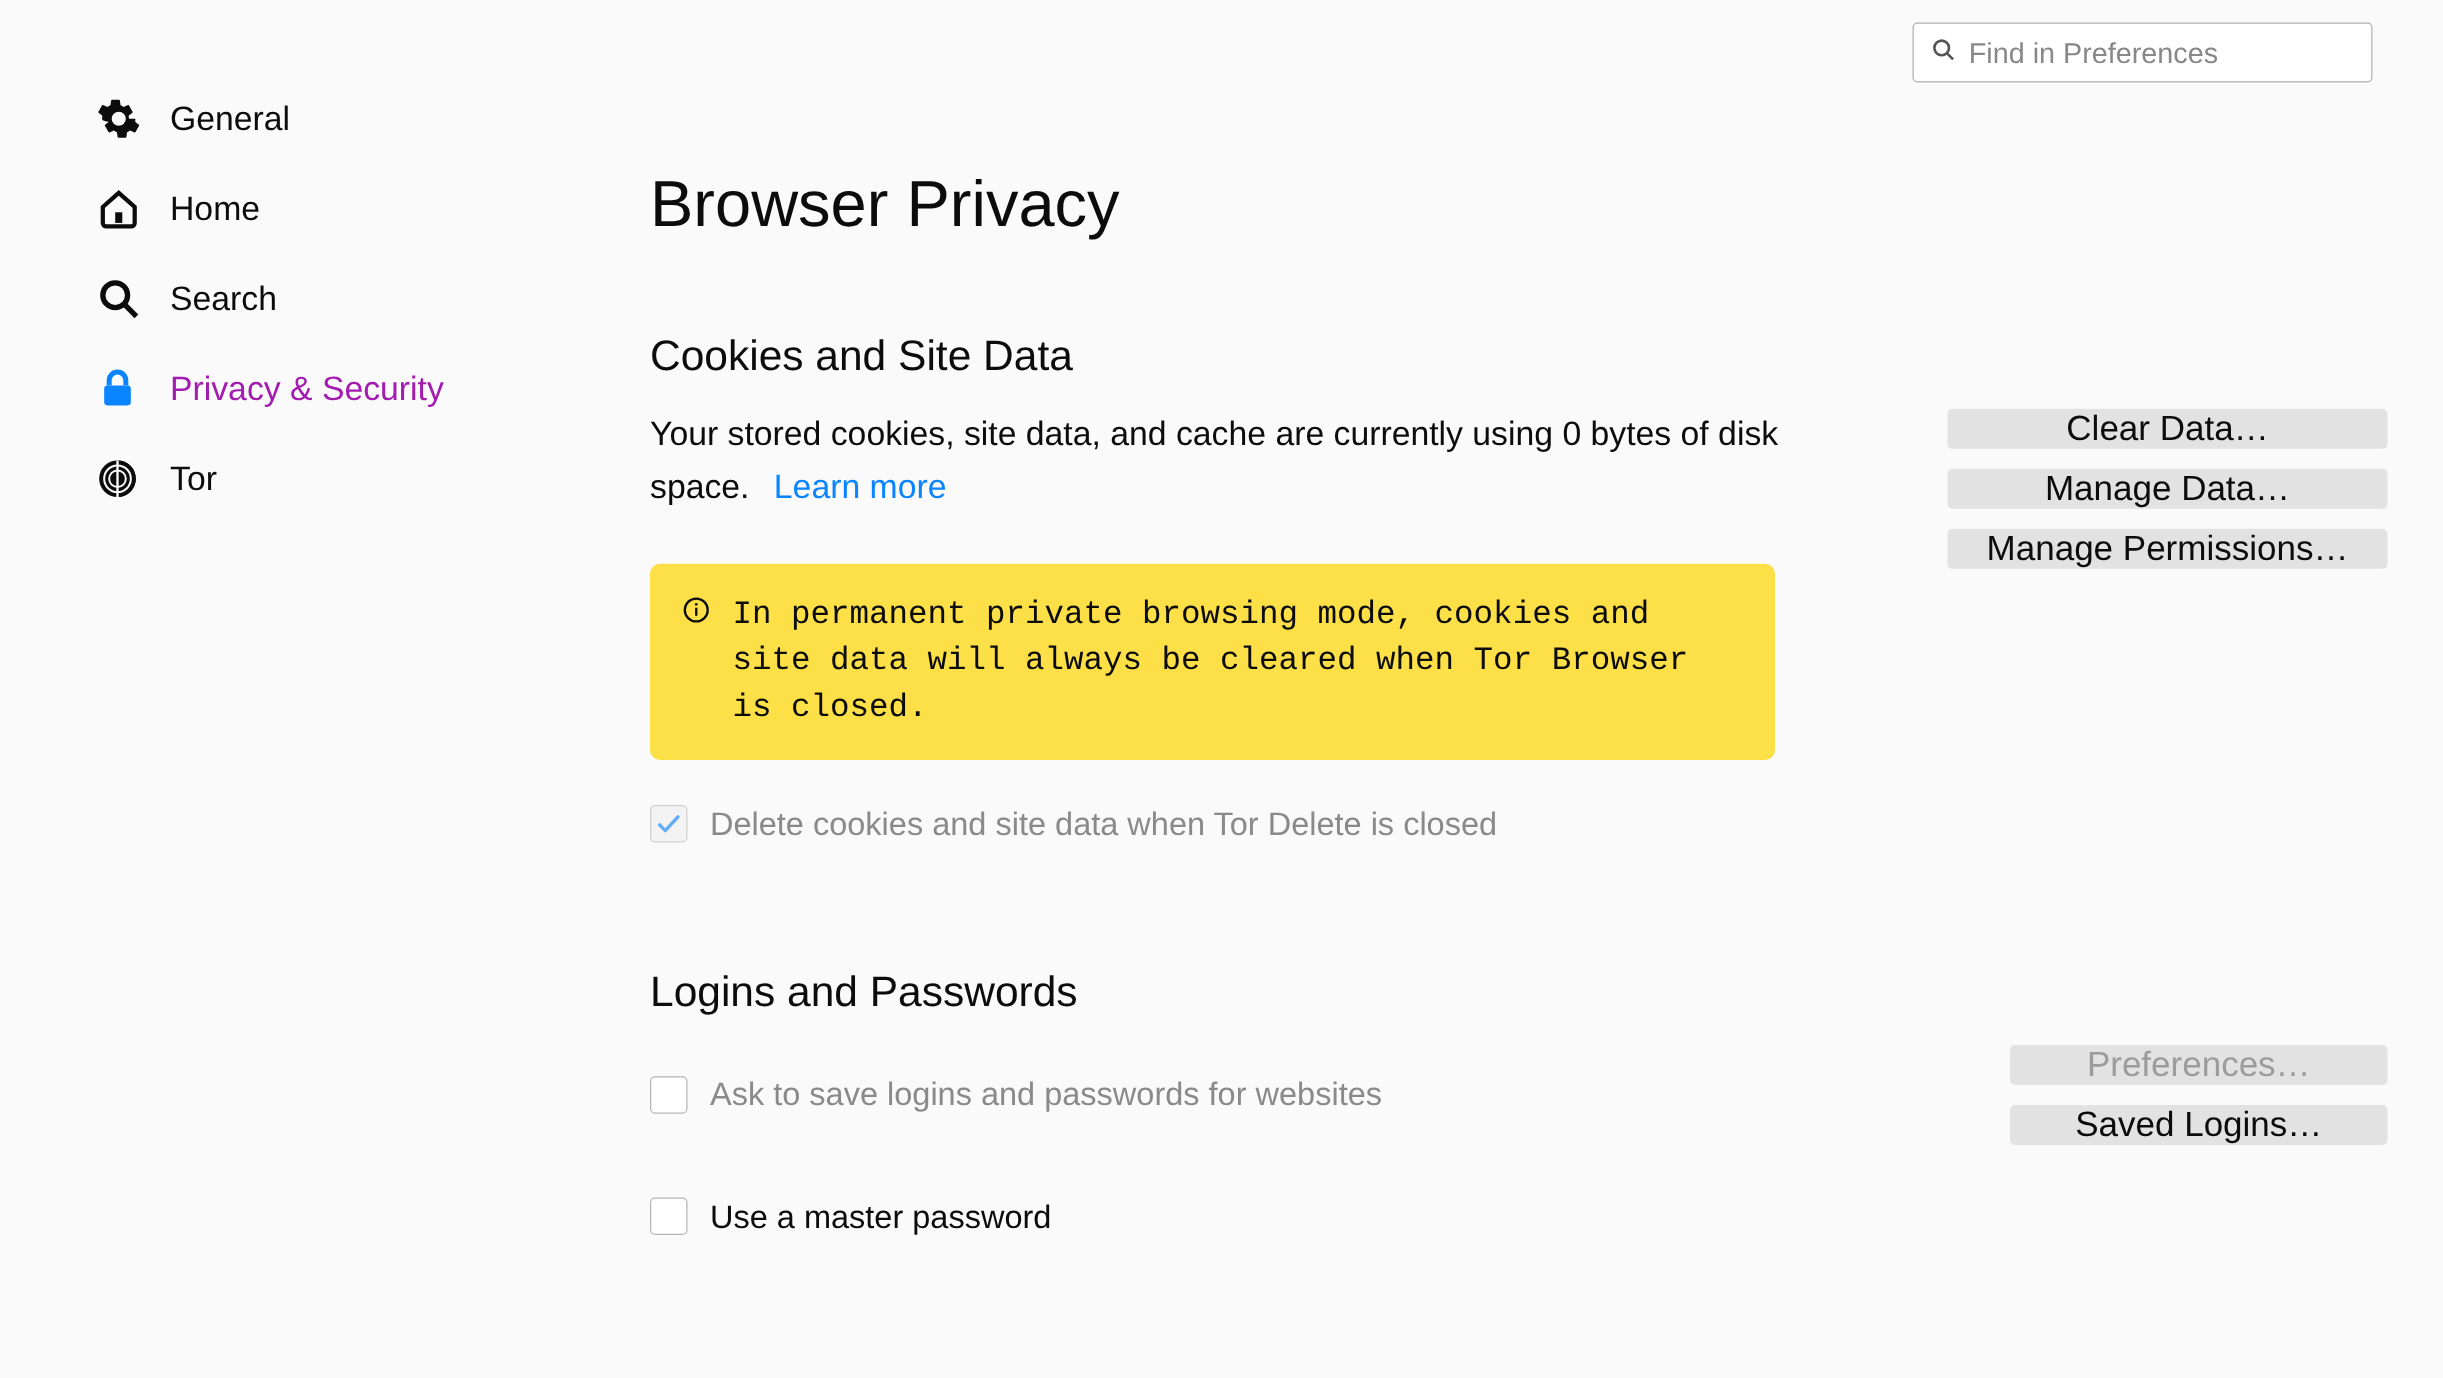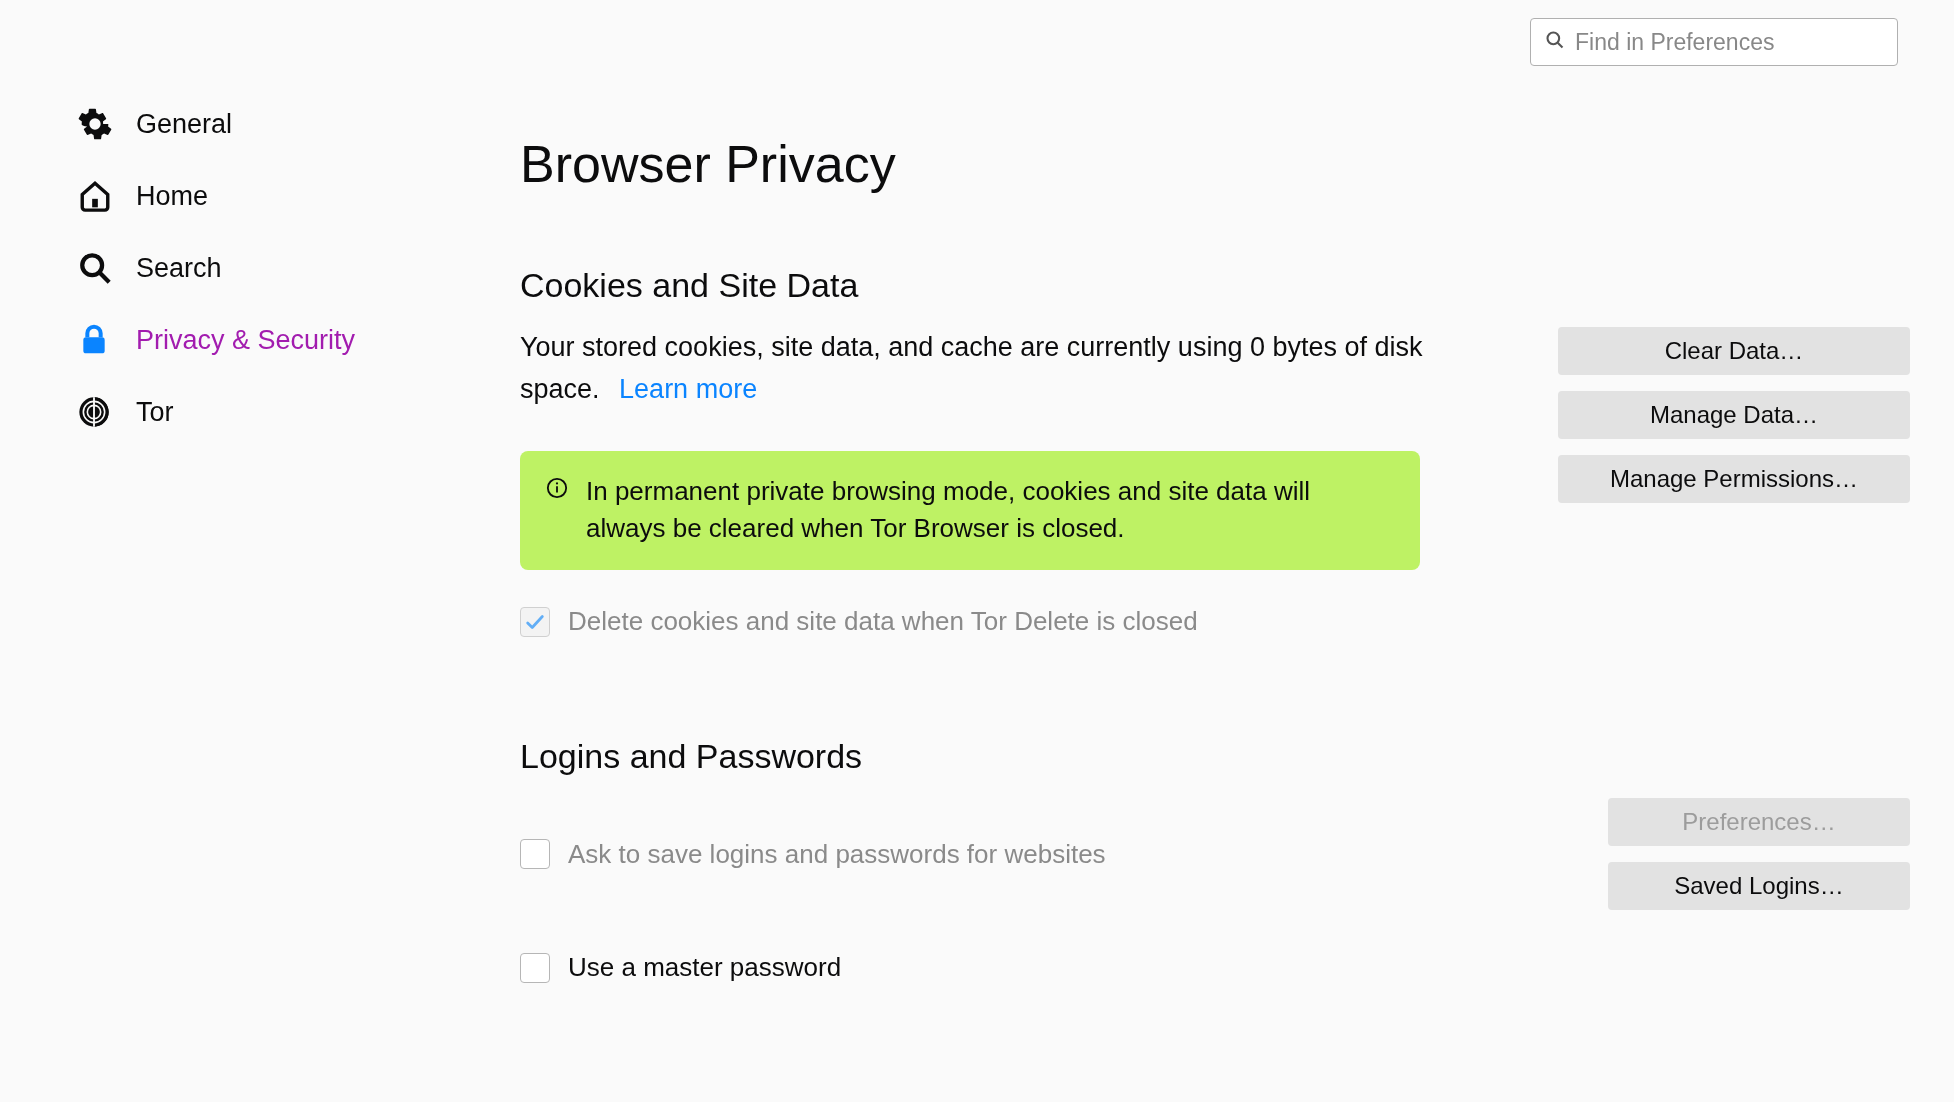--- a/index.html
+++ b/index.html
@@ -37,21 +37,21 @@
     font-size: 23px;
     margin-left: 10px;
     width: 100%;
     background: transparent;
     color: #0c0c0d;
   }
   .search-bar input::placeholder { color: #888; }
 
   .sidebar {
     width: 390px;
-    padding-top: 88px;
+    padding-top: 59px;
     padding-left: 78px;
   }
   .sidebar-item {
     display: flex;
     align-items: center;
     height: 72px;
     cursor: pointer;
     color: #0c0c0d;
   }
   .sidebar-item.active { color: #a21caf; }
@@ -93,43 +93,44 @@
     line-height: 1.55;
     color: #0c0c0d;
   }
   .learn-more {
     color: #0a84ff;
     cursor: pointer;
     margin-left: 12px;
   }
   .info-box {
     margin-top: 40px;
-    background: #bef264;
+    background: #fde047;
     border-radius: 8px;
     padding: 22px 26px;
     display: flex;
     align-items: flex-start;
     max-width: 900px;
+    font-family: Liberation Mono, monospace;
   }
   .info-box .info-icon { flex-shrink:0; margin-top: 4px; margin-right: 18px; }
   .info-box .info-text { font-size: 26px; line-height: 1.45; }
 
   .button-col {
     display: flex;
     flex-direction: column;
     gap: 16px;
     margin-left: 40px;
     min-width: 302px;
   }
   .btn {
     background: #e2e2e2;
     border: none;
     border-radius: 4px;
-    height: 48px;
-    font-size: 24px;
+    height: 32px;
+    font-size: 28px;
     color: #0c0c0d;
     cursor: pointer;
     padding: 0 8px;
     width: 100%;
   }
   .btn.wide { width: 352px; }
   .btn.disabled { color: #9c9c9c; cursor: default; }
 
   .checkbox-row {
     display: flex;

